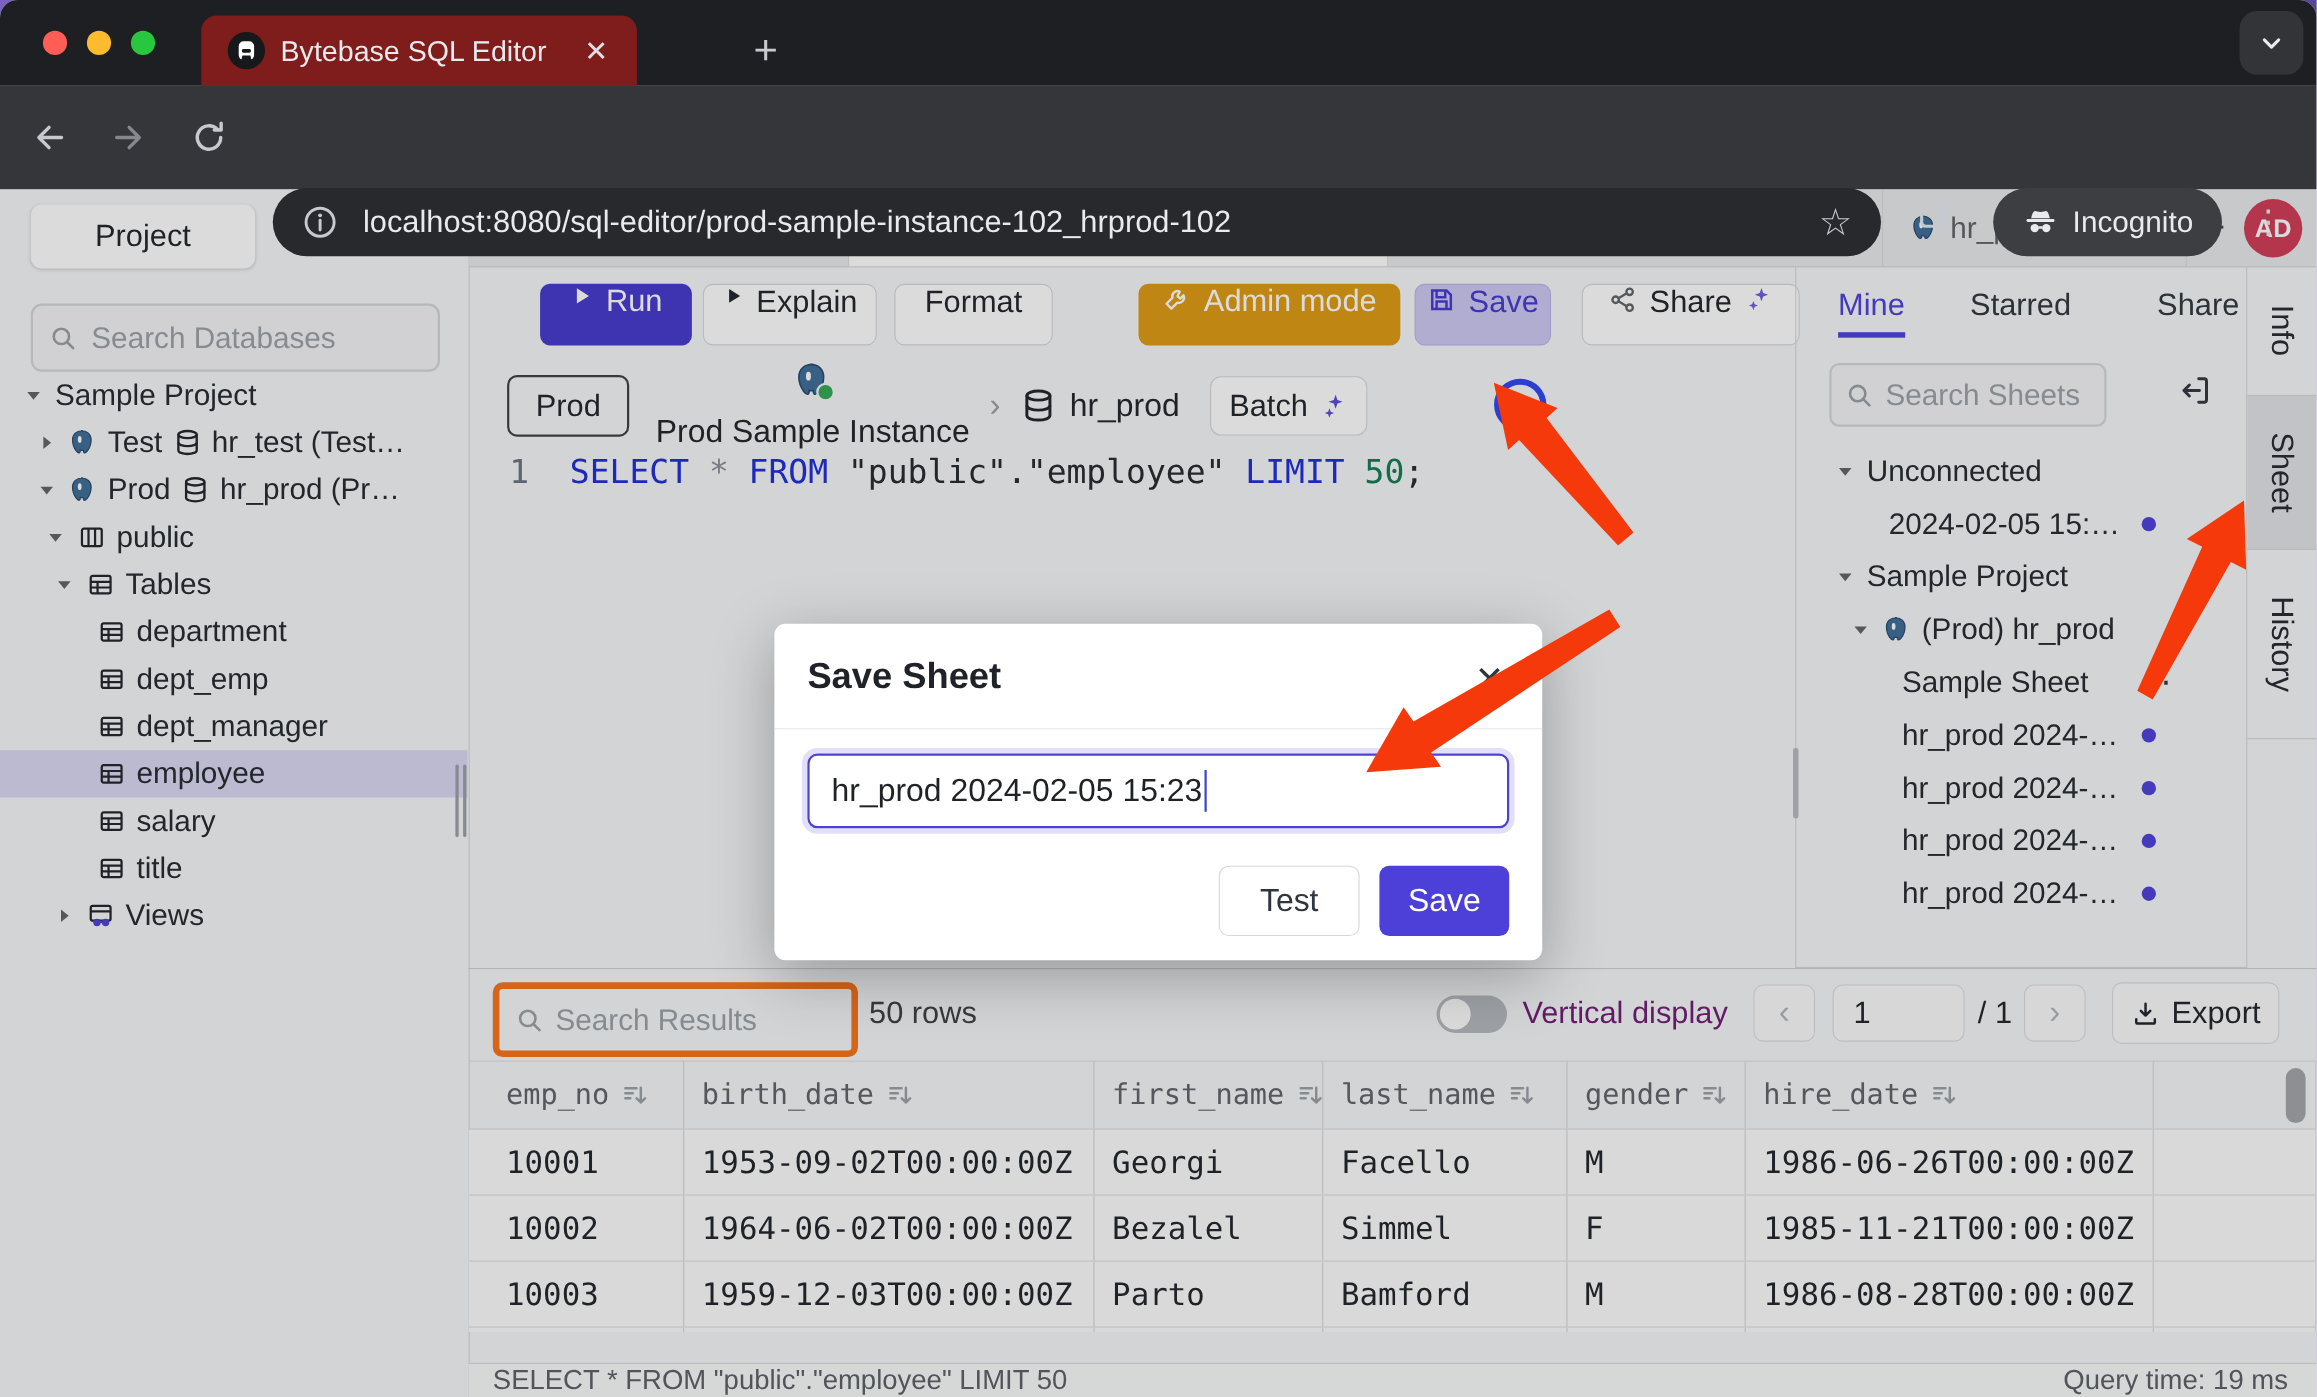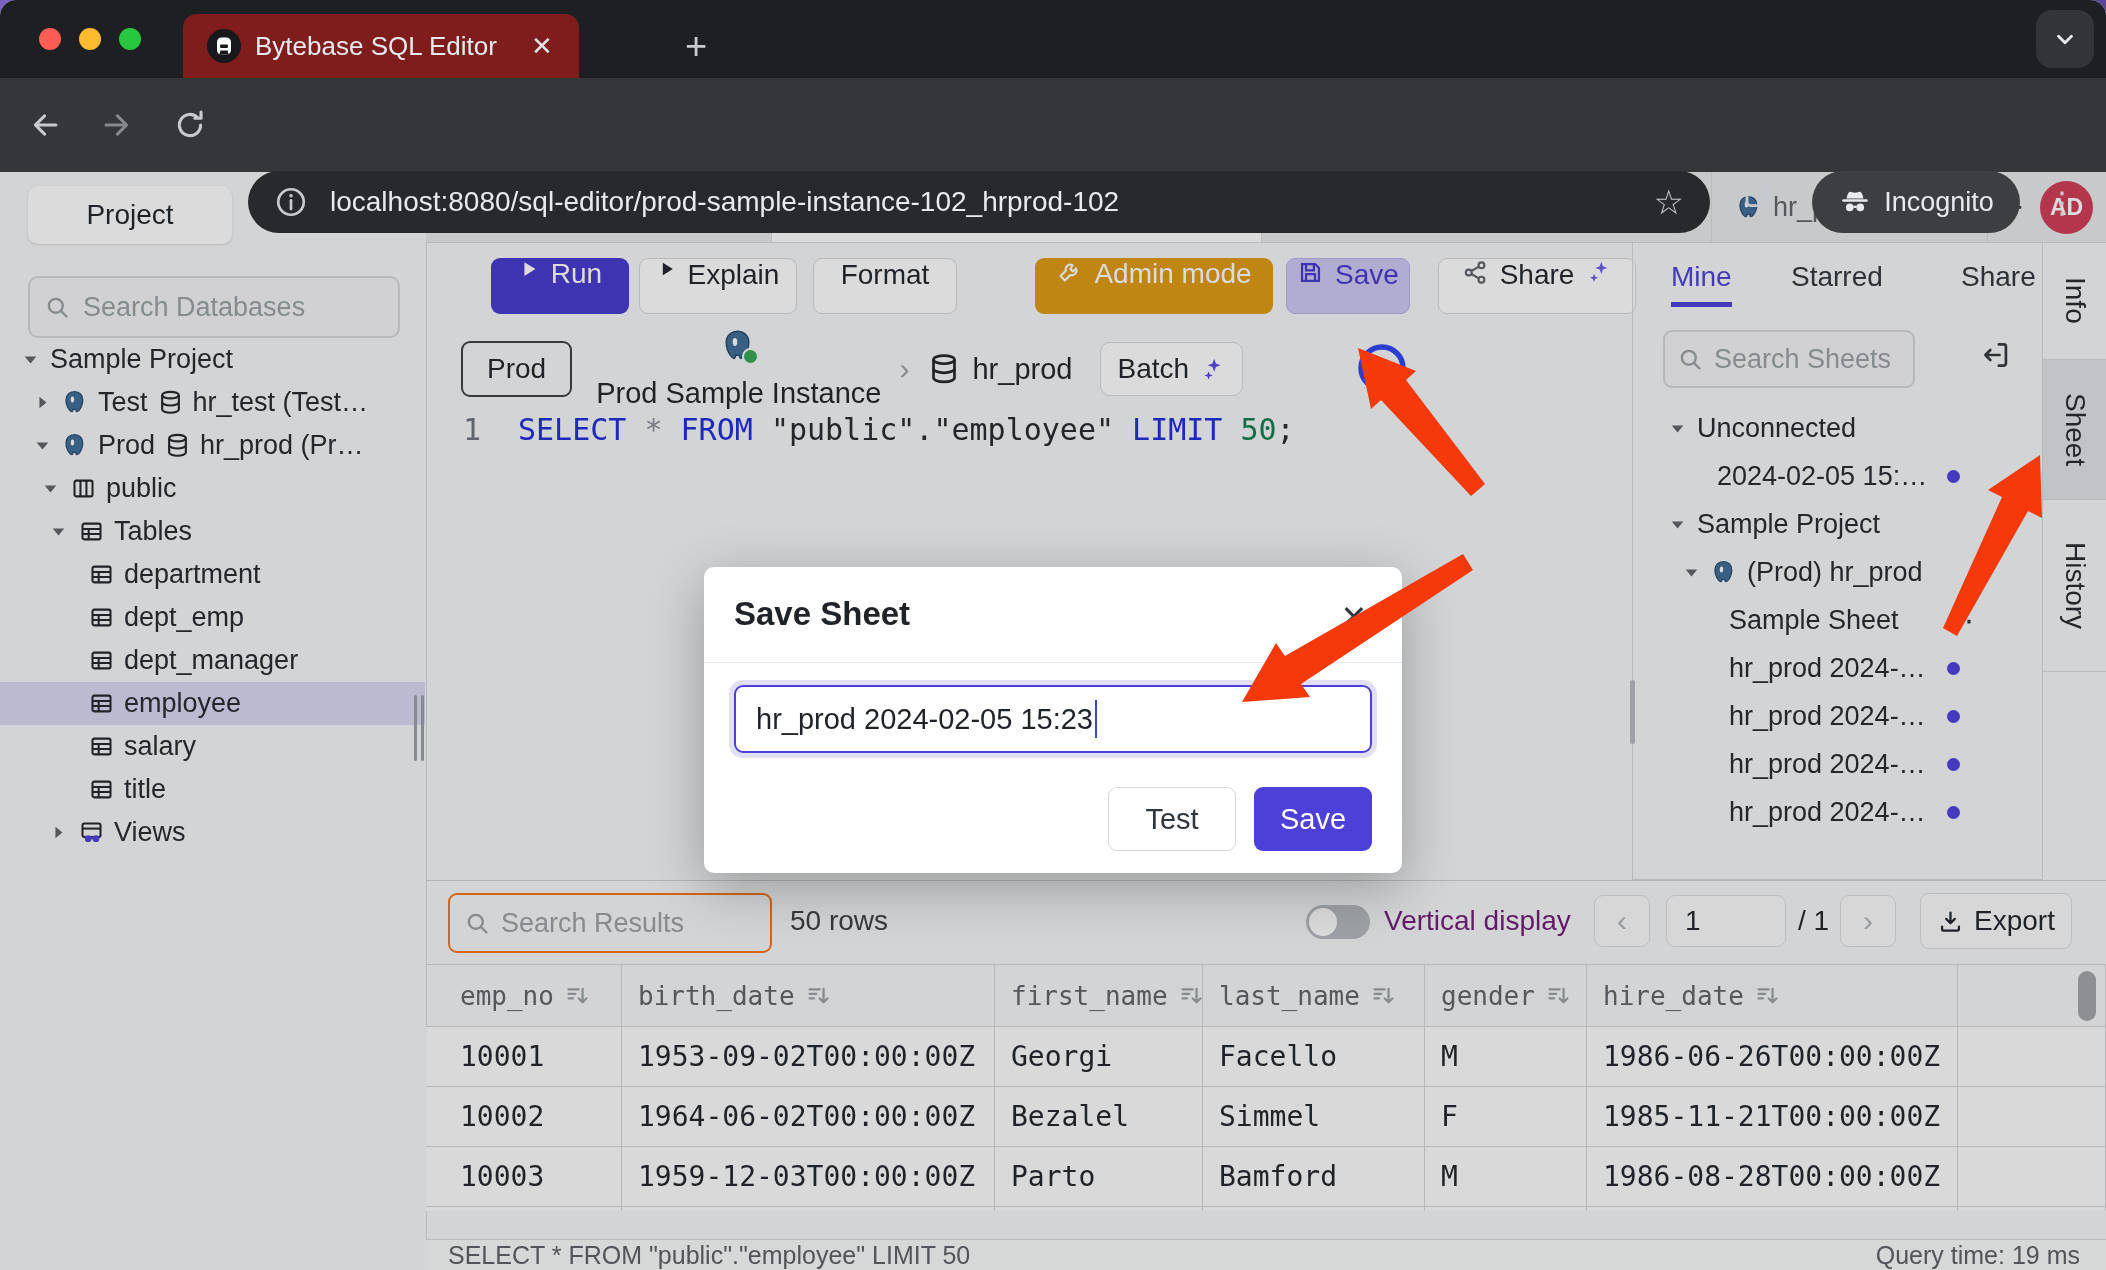--- a/index.html
+++ b/index.html
@@ -100,21 +100,21 @@
 
   
   .rail{position:absolute;left:2042px;top:70px;width:64px;height:638px;border-left:1px solid #d7d8da;box-sizing:border-box;}
   .rail-tab{position:absolute;left:0;width:100%;display:flex;align-items:center;justify-content:center;border-bottom:1px solid #d7d8da;writing-mode:vertical-rl;text-orientation:mixed;font-size:28px;color:#24292f;box-sizing:border-box;}
   .rail-info{top:0;height:118px;}
   .rail-sheet{top:118px;height:140px;background:#e2e3e6;}
   .rail-history{top:258px;height:172px;}
 
   
   .results{position:absolute;left:426px;top:708px;right:0;height:360px;border-top:1px solid #cfd0d3;}
-  .res-search{position:absolute;left:22px;top:12px;width:320px;height:56px;border:2px solid #f97316;border-radius:9px;display:flex;align-items:center;}
+  .res-search{position:absolute;left:22px;top:12px;width:320px;height:56px;border:6px solid #f97316;border-radius:9px;display:flex;align-items:center;}
   .res-search input{border:none;outline:none;background:transparent;font-size:27px;width:100%;font-family:"Liberation Sans",sans-serif;color:#1f2328;}
   .rowcount{position:absolute;left:364px;top:24px;font-size:28px;color:#3c4043;}
   .toggle{position:absolute;left:880px;top:24px;width:64px;height:34px;border-radius:17px;background:#b6b9bf;}
   .toggle .knob{position:absolute;left:3px;top:3px;width:28px;height:28px;border-radius:50%;background:#fff;}
   .vlabel{position:absolute;left:958px;top:24px;font-size:28px;color:#701a75;}
   .pgbtn{position:absolute;top:14px;width:56px;height:52px;border:1px solid #dadce0;border-radius:9px;background:#fbfbfc;display:flex;align-items:center;justify-content:center;color:#b0b3b8;font-size:30px;box-sizing:border-box;}
   .pgprev{left:1168px;}
   .pgnext{left:1414px;}
   .pginput{position:absolute;left:1240px;top:14px;width:120px;height:52px;border:1px solid #dadce0;border-radius:9px;background:#fbfbfc;box-sizing:border-box;font-size:28px;color:#1f2328;padding-left:18px;font-family:"Liberation Sans",sans-serif;outline:none;}
   .pgtotal{position:absolute;left:1372px;top:24px;font-size:28px;color:#1f2328;}

